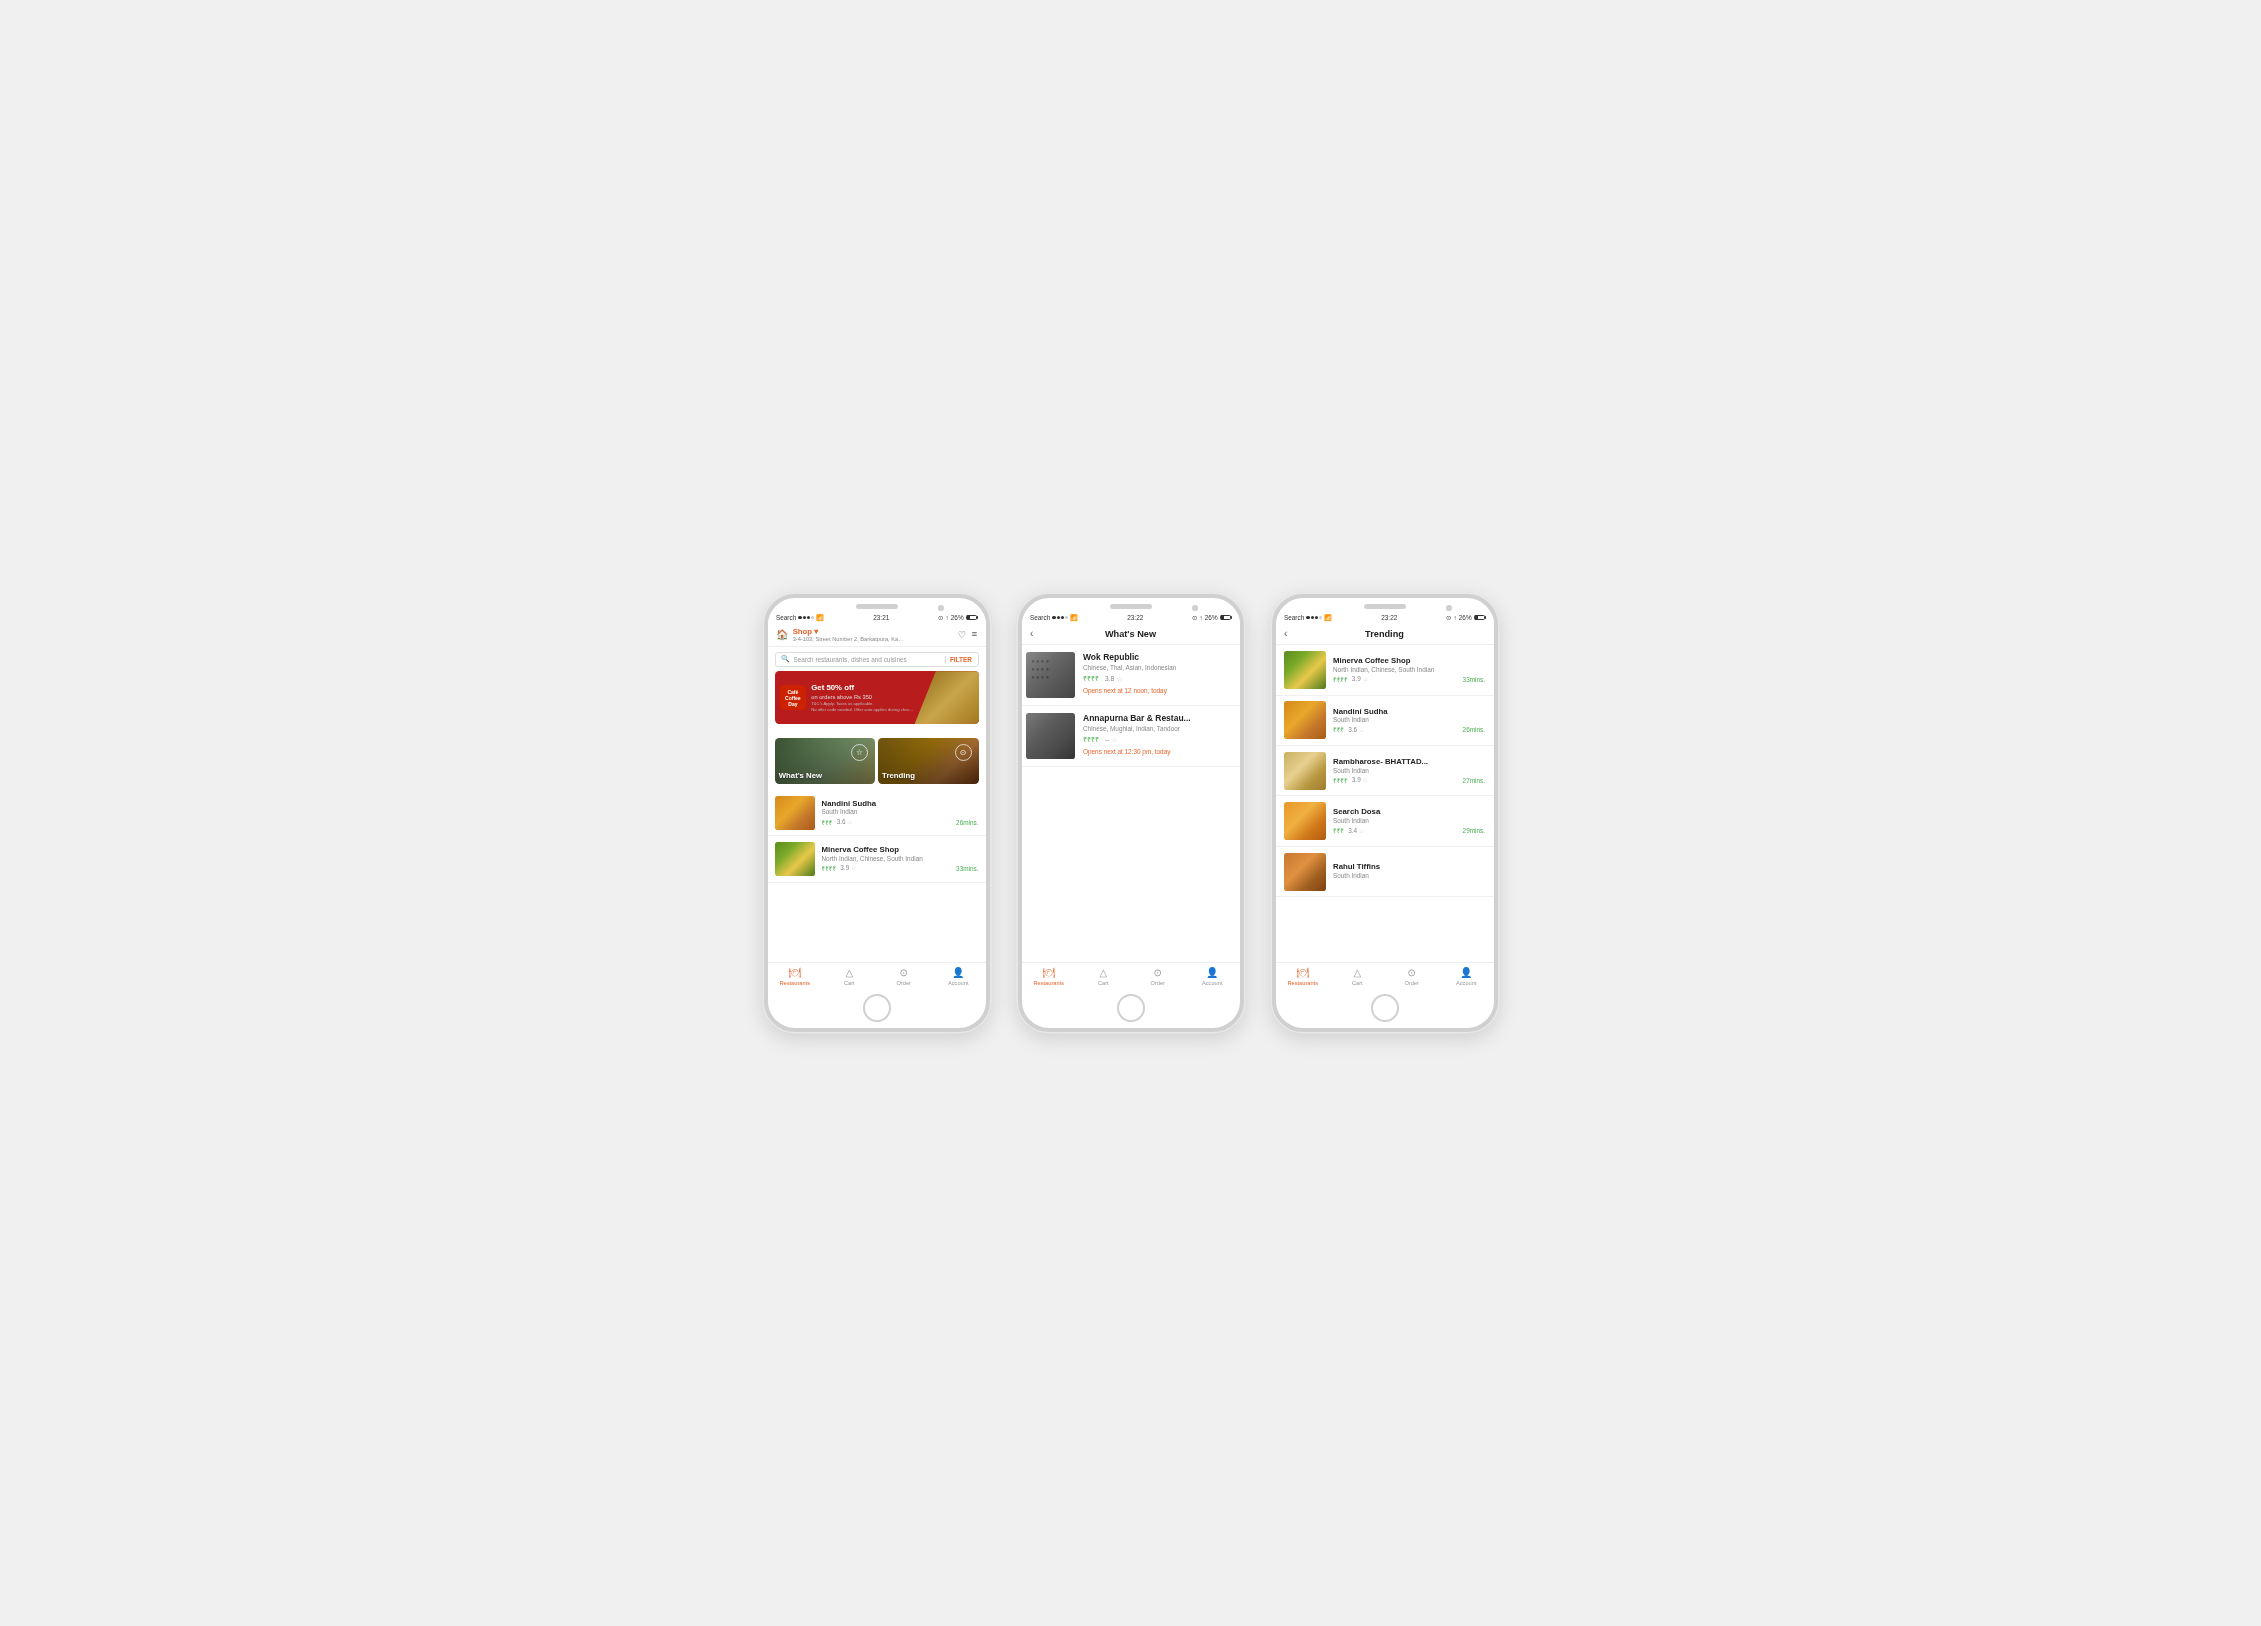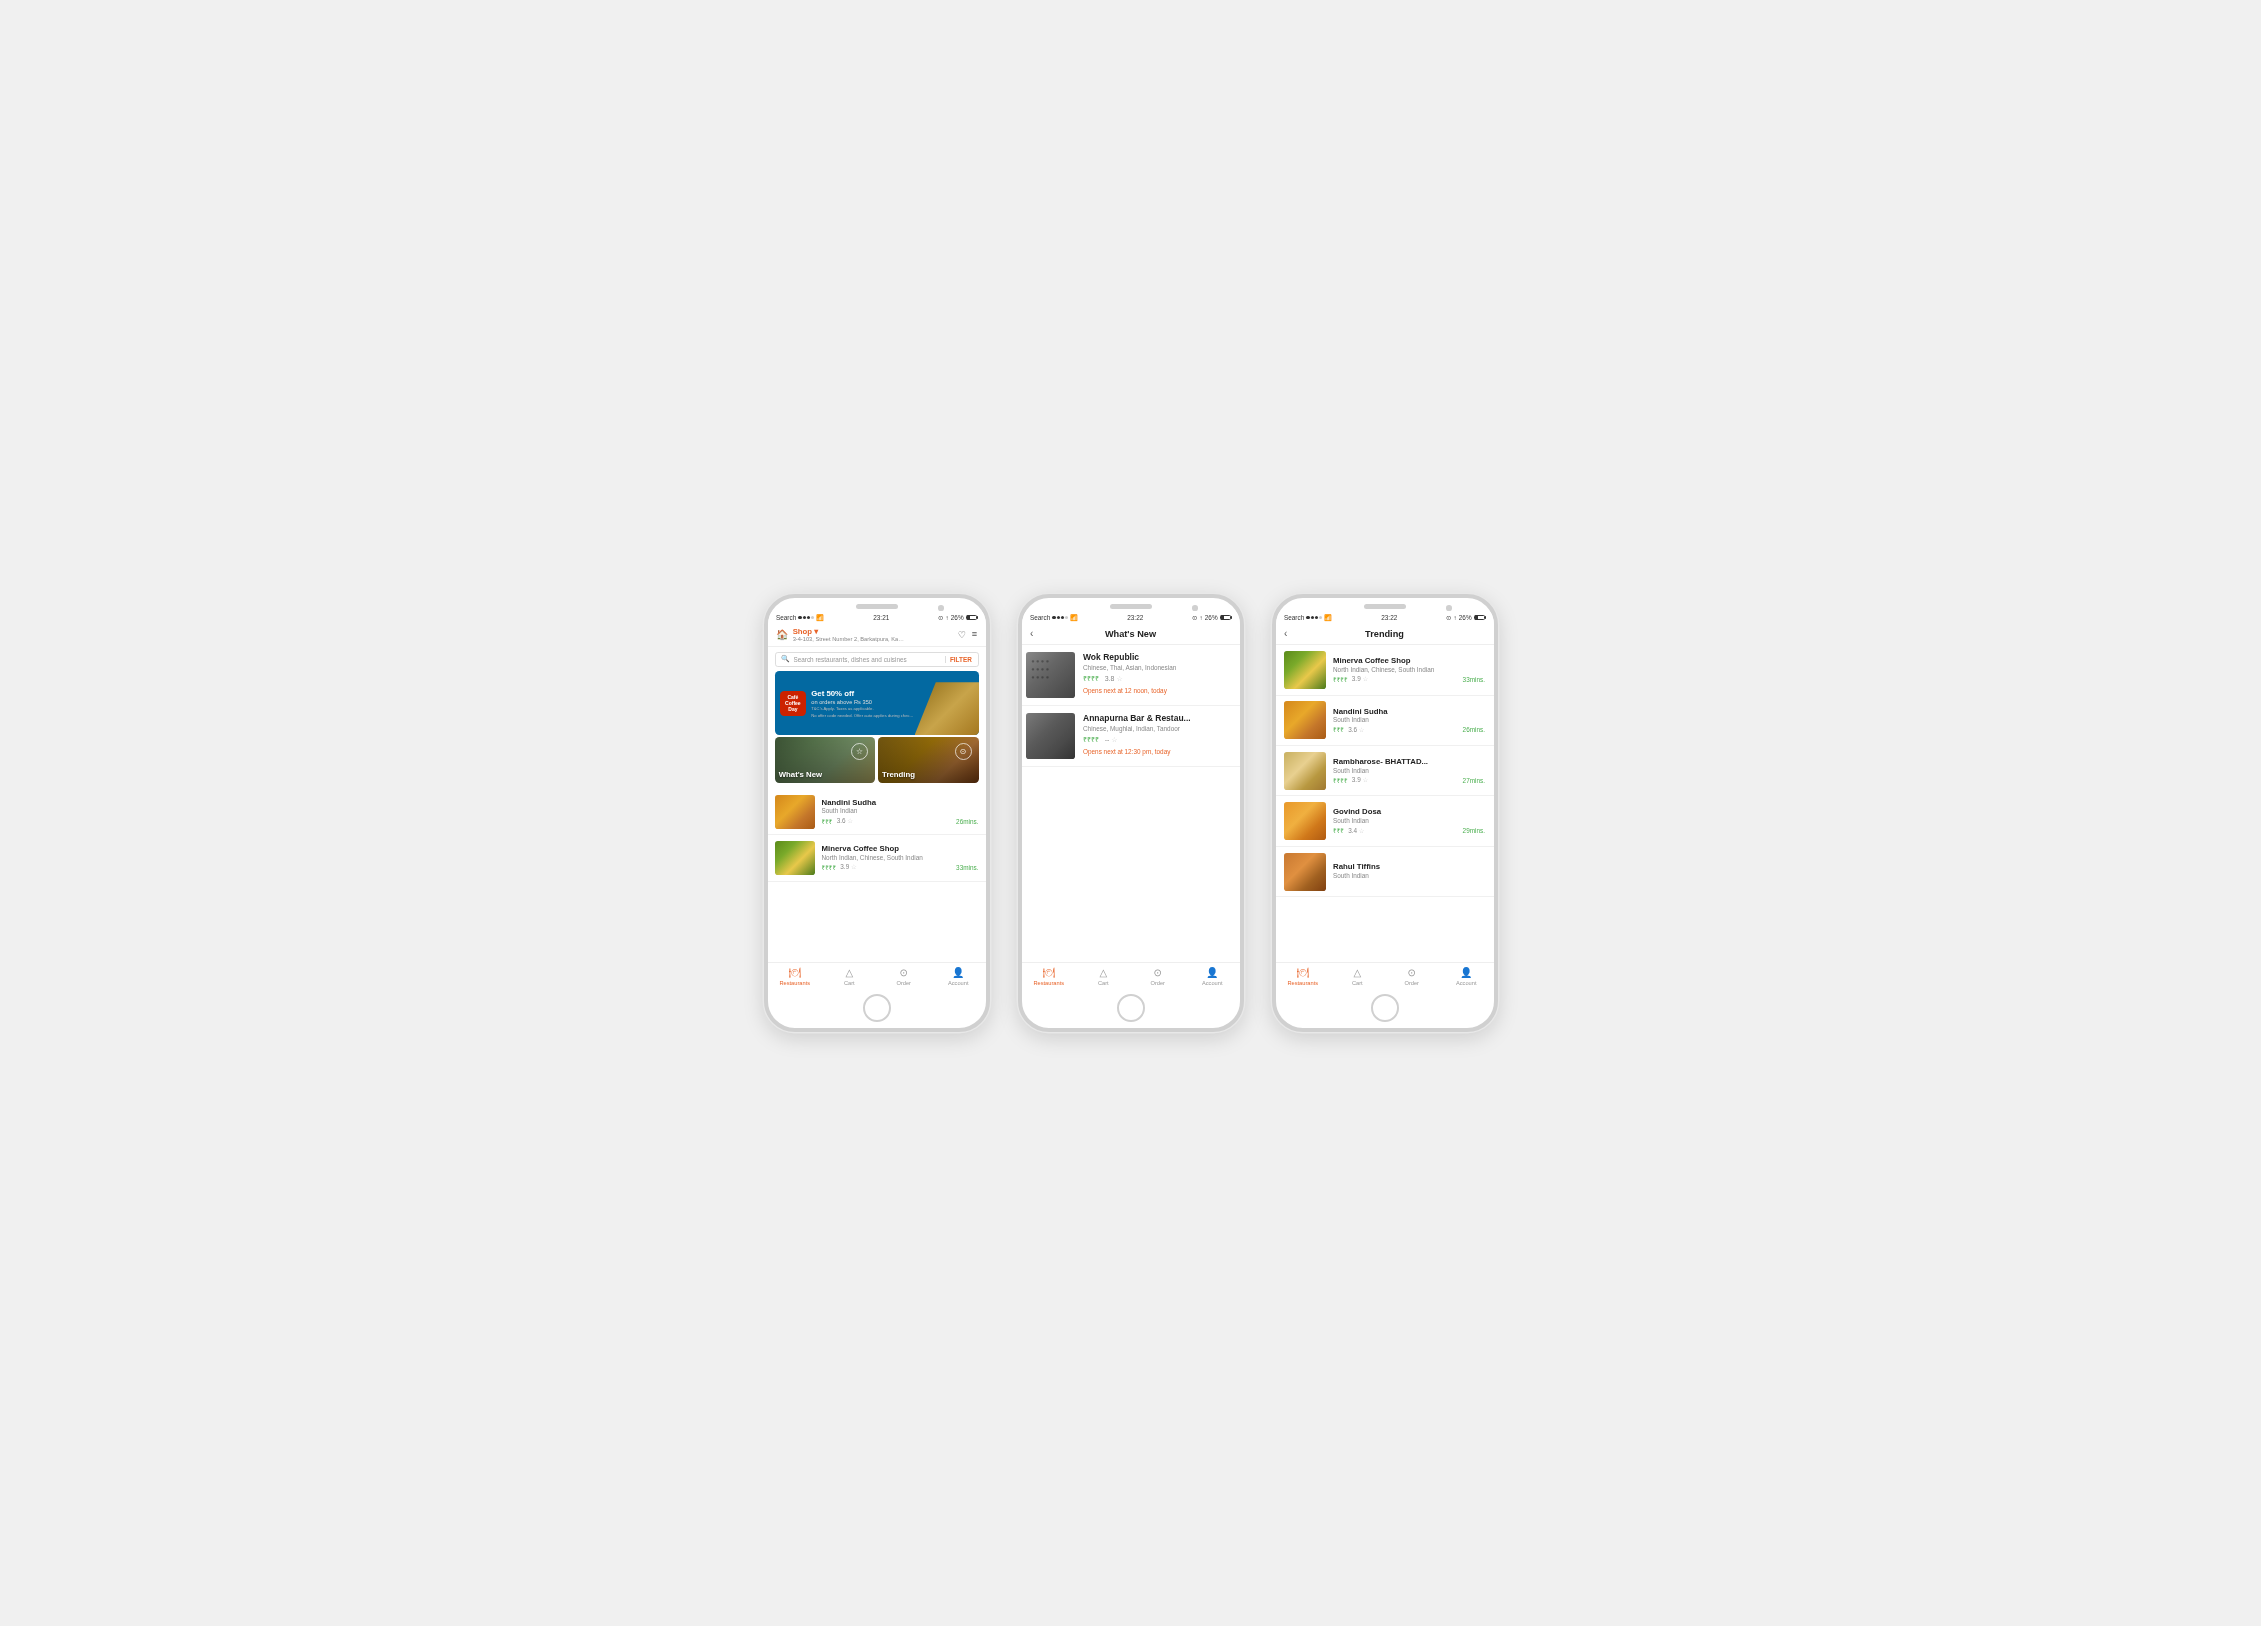--- a/index.html
+++ b/index.html
@@ -136,24 +136,24 @@
       border-radius: 2.8px;
       padding: 2.8px 5.7px;
       flex-shrink: 0;
     }
     .search-bar .search-icon { color: #999; font-size: 7px; margin-right: 3.5px; }
     .search-bar .search-text { flex: 1; color: #999; font-size: 6.4px; }
     .search-bar .filter-btn { color: #E8642A; font-size: 6.4px; font-weight: 600; border-left: 0.7px solid #ddd; padding-left: 4.2px; }
 
     
     .promo-banner {
-      margin: 0 7px 2px;
-      background: #0369a1;
+      margin: 0 7px 14px;
+      background: #b91c1c;
       border-radius: 4.2px;
-      height: 64px;
+      height: 53px;
       display: flex;
       align-items: center;
       padding: 5.7px;
       overflow: hidden;
       position: relative;
       flex-shrink: 0;
     }
     .promo-logo {
       width: 25.4px;
       height: 25.4px;
@@ -664,21 +664,21 @@
               <span class="price">₹₹₹₹</span>
               <span class="rating">3.9 <span class="rating-star">☆</span></span>
               <span class="tr-time">27mins.</span>
             </div>
           </div>
         </div>
 
         <div class="trending-item">
           <div class="tr-thumb thumb-govind"></div>
           <div class="tr-info">
-            <div class="tr-name">Govind Dosa</div>
+            <div class="tr-name">Search Dosa</div>
             <div class="tr-cuisine">South Indian</div>
             <div class="tr-meta">
               <span class="price">₹₹₹</span>
               <span class="rating">3.4 <span class="rating-star">☆</span></span>
               <span class="tr-time">29mins.</span>
             </div>
           </div>
         </div>
 
         <div class="trending-item">

